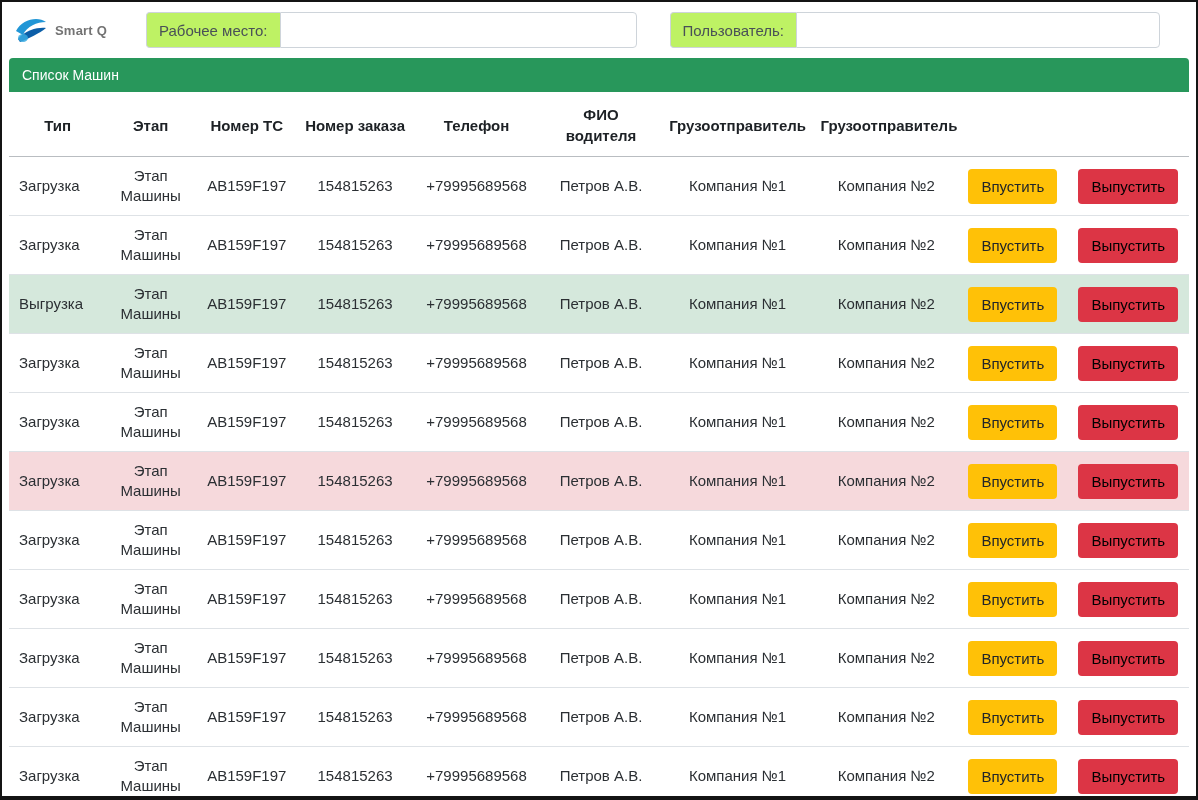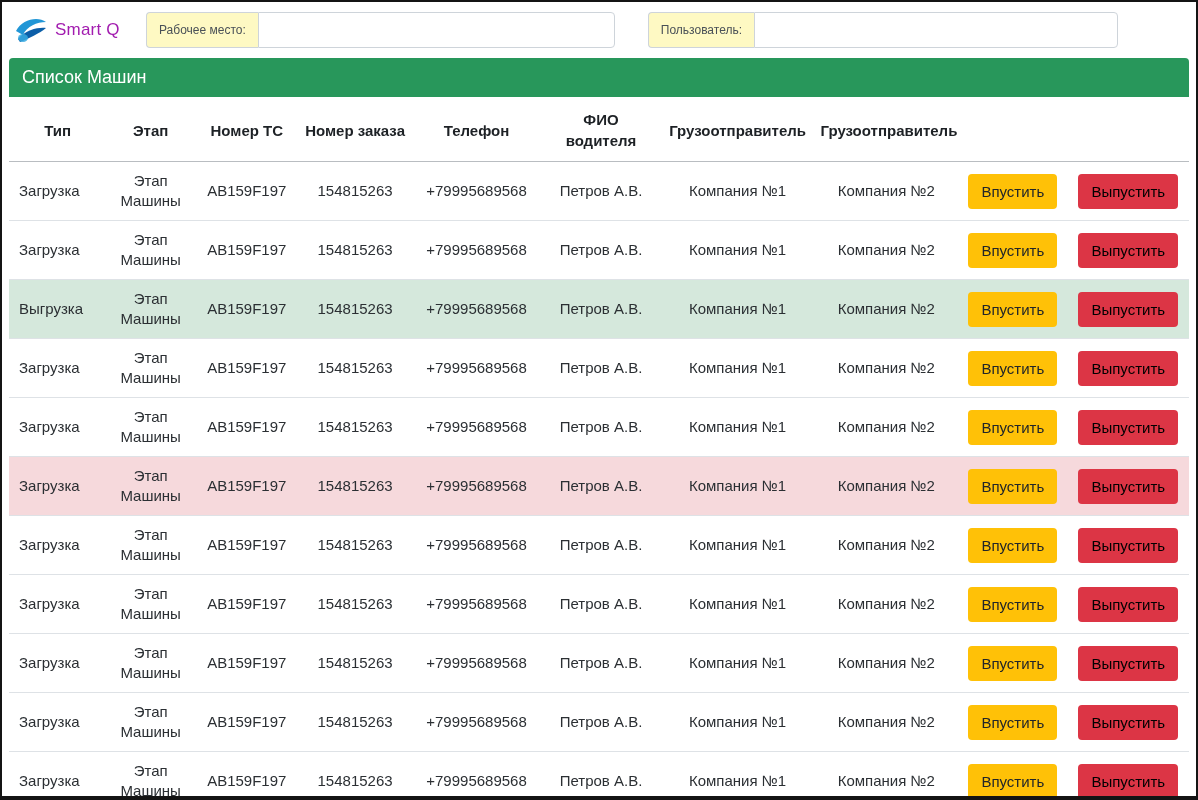--- a/index.html
+++ b/index.html
@@ -10,43 +10,43 @@
     border: 2px solid #141414;
     border-bottom-width: 4px;
     overflow: hidden;
     font-family: "Liberation Sans", sans-serif;
     color: #212529;
   }
 
   
   .topbar { display: flex; align-items: center; padding: 10px 12px 8px 12px; }
   .brand { display: flex; align-items: center; gap: 7px; width: 132px; flex: 0 0 auto; }
-  .brand-text { font-weight: 400; font-size: 17px; color: #a21caf; letter-spacing: .2px; }
+  .brand-text { font-weight: 700; font-size: 13px; color: #737373; letter-spacing: .2px; }
 
   .input-group { display: flex; height: 36px; flex: 0 0 auto; }
   .ig-label {
     display: flex; align-items: center;
-    background: #fef9c3; border: 1px solid #ced4da; border-right: none;
+    background: #bef264; border: 1px solid #ced4da; border-right: none;
     border-radius: 4px 0 0 4px; padding: 0 12px;
-    font-size: 12px; color: #495057; white-space: nowrap;
+    font-size: 15px; color: #495057; white-space: nowrap;
   }
   .ig-input {
     border: 1px solid #ced4da; border-radius: 0 4px 4px 0;
     padding: 0 10px; font-size: 15px; outline: none;
     font-family: "Liberation Sans", sans-serif; color: #212529;
   }
   .ig-workplace .ig-input { width: 357px; }
   .ig-user { margin-left: 33px; }
   .ig-user .ig-input { width: 364px; }
 
   
   .panel-header {
     margin: 2px 7px; padding: 9px 13px;
     background: var(--green, #28975b);
-    color: #ffffff; font-size: 18px;
+    color: #ffffff; font-size: 14px;
     border-radius: 4px 4px 0 0;
   }
 
   
   table.machines {
     width: calc(100% - 14px);
     margin: 0 7px;
     border-collapse: collapse;
     table-layout: fixed;
     font-size: 15px;

